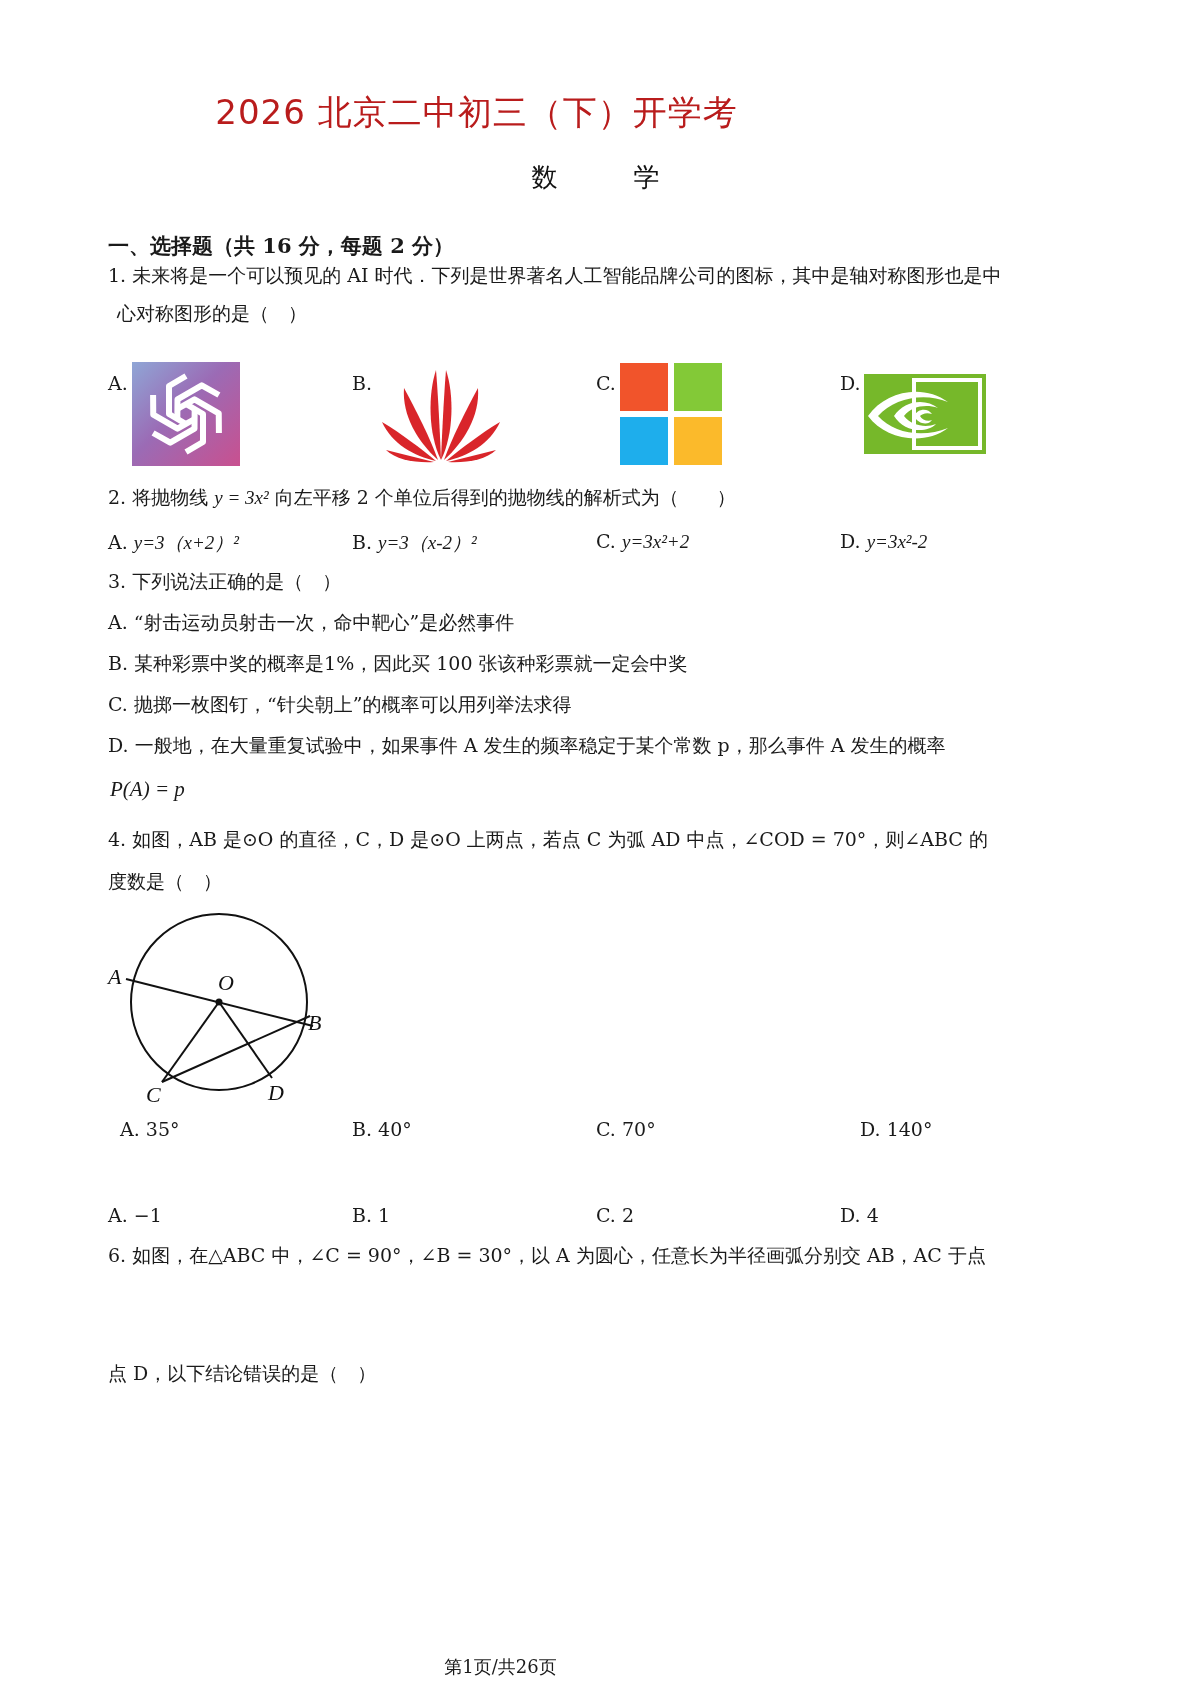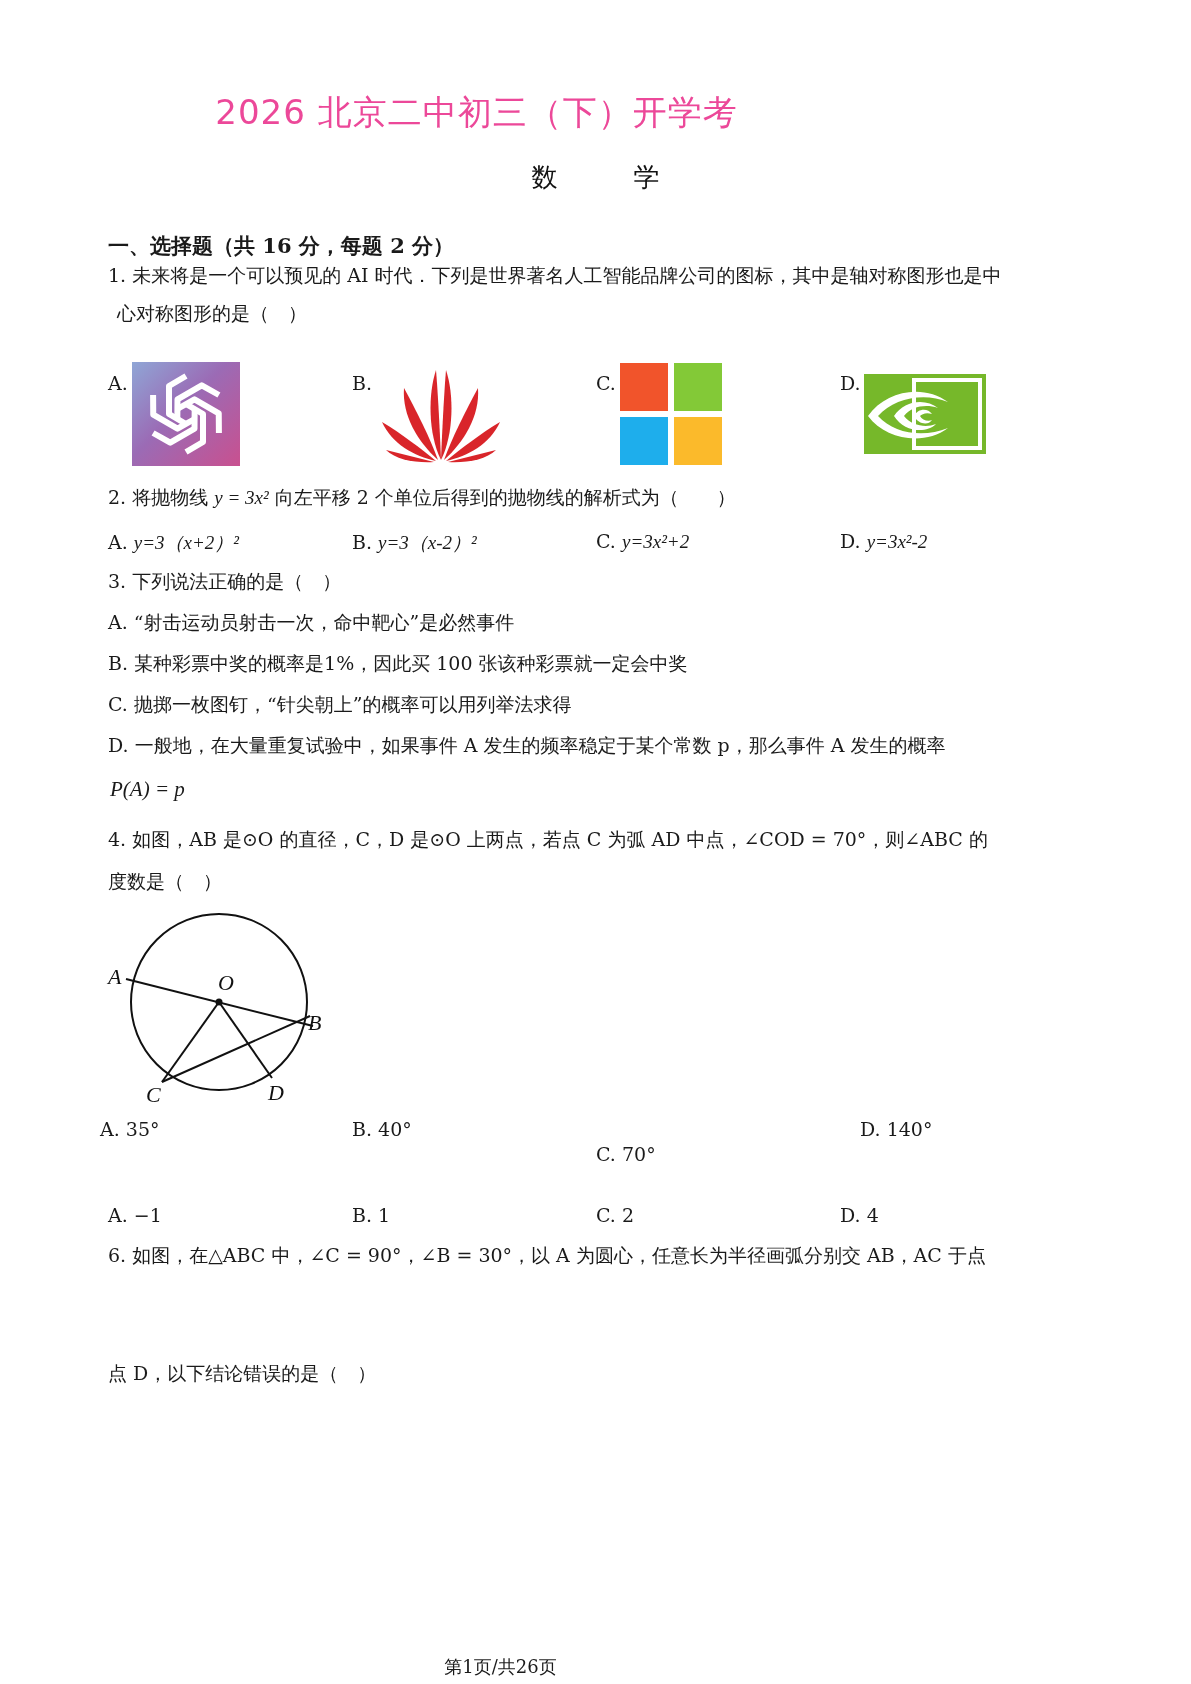--- a/index.html
+++ b/index.html
@@ -1,20 +1,20 @@
 <!DOCTYPE html>
 <html><head>
 <meta charset="utf-8">
 <style>
   html, body { margin:0; padding:0; background:#ffffff; }
   body { width:1191px; height:1684px; position:relative; overflow:hidden;
          font-family:"DejaVu Serif","Liberation Serif",serif; color:#1a1a1a; }
   .page { position:absolute; left:0; top:0; width:1191px; height:1684px; }
   .title { position:absolute; left:0; width:953px; top:90px; text-align:center;
-           font-family:"DejaVu Sans","Liberation Sans",sans-serif; font-size:34px; color:#ec4899; letter-spacing:1px; }
+           font-family:"DejaVu Sans","Liberation Sans",sans-serif; font-size:34px; color:#b91c1c; letter-spacing:1px; }
   .subject { position:absolute; left:0; width:1191px; top:160px; text-align:center;
              font-family:"DejaVu Sans","Liberation Sans",sans-serif; font-size:26px; color:#111; }
   .subject span { display:inline-block; margin:0 38px; }
   .sect { position:absolute; left:108px; top:232px; font-size:21px; font-weight:bold; }
   .line { position:absolute; left:108px; font-size:19px; white-space:nowrap; line-height:26px; }
   .i { font-style:italic; font-family:"Liberation Serif","DejaVu Serif",serif; }
   .opt { position:absolute; font-size:19px; white-space:nowrap; }
   .logo { position:absolute; }
   .frac { display:inline-block; vertical-align:middle; text-align:center; font-size:18px; line-height:20px; margin:0 3px; }
   .frac .n { display:block; border-bottom:1px solid #111; padding:0 3px; }
@@ -114,23 +114,23 @@
       <line x1="58" y1="176" x2="206" y2="110" stroke="#111" stroke-width="2"></line>
       <circle cx="115" cy="96" r="3.5" fill="#111"></circle>
       <text x="4" y="78" font-family="Liberation Serif, serif" font-style="italic" font-size="22" fill="#111">A</text>
       <text x="114" y="84" font-family="Liberation Serif, serif" font-style="italic" font-size="22" fill="#111">O</text>
       <text x="204" y="124" font-family="Liberation Serif, serif" font-style="italic" font-size="22" fill="#111">B</text>
       <text x="42" y="196" font-family="Liberation Serif, serif" font-style="italic" font-size="22" fill="#111">C</text>
       <text x="164" y="194" font-family="Liberation Serif, serif" font-style="italic" font-size="22" fill="#111">D</text>
     </svg>
   </div>
 
-  <div class="opt" style="left:100px; top:1118px;"><span>A.</span> <span>35°</span></div>
+  <div class="opt" style="left:120px; top:1118px;"><span>A.</span> <span>35°</span></div>
   <div class="opt" style="left:352px; top:1118px;"><span>B.</span> <span>40°</span></div>
-  <div class="opt" style="left:596px; top:1118px;margin-top:25px;"><span>C.</span> <span>70°</span></div>
+  <div class="opt" style="left:596px; top:1118px;"><span>C.</span> <span>70°</span></div>
   <div class="opt" style="left:840px; top:1118px;margin-left:20px;"><span>D.</span> <span>140°</span></div>
 
   <div class="opt" style="left:108px; top:1204px;"><span>A.</span> <span>−1</span></div>
   <div class="opt" style="left:352px; top:1204px;"><span>B.</span> <span>1</span></div>
   <div class="opt" style="left:596px; top:1204px;"><span>C.</span> <span>2</span></div>
   <div class="opt" style="left:840px; top:1204px;"><span>D.</span> <span>4</span></div>
 
   <div class="line" style="top:1242px;">6. 如图，在△ABC 中，∠C = 90°，∠B = 30°，以 A 为圆心，任意长为半径画弧分别交 AB，AC 于点</div>
   <div class="line" style="top:1360px;">点 D，以下结论错误的是（　）</div>
 

